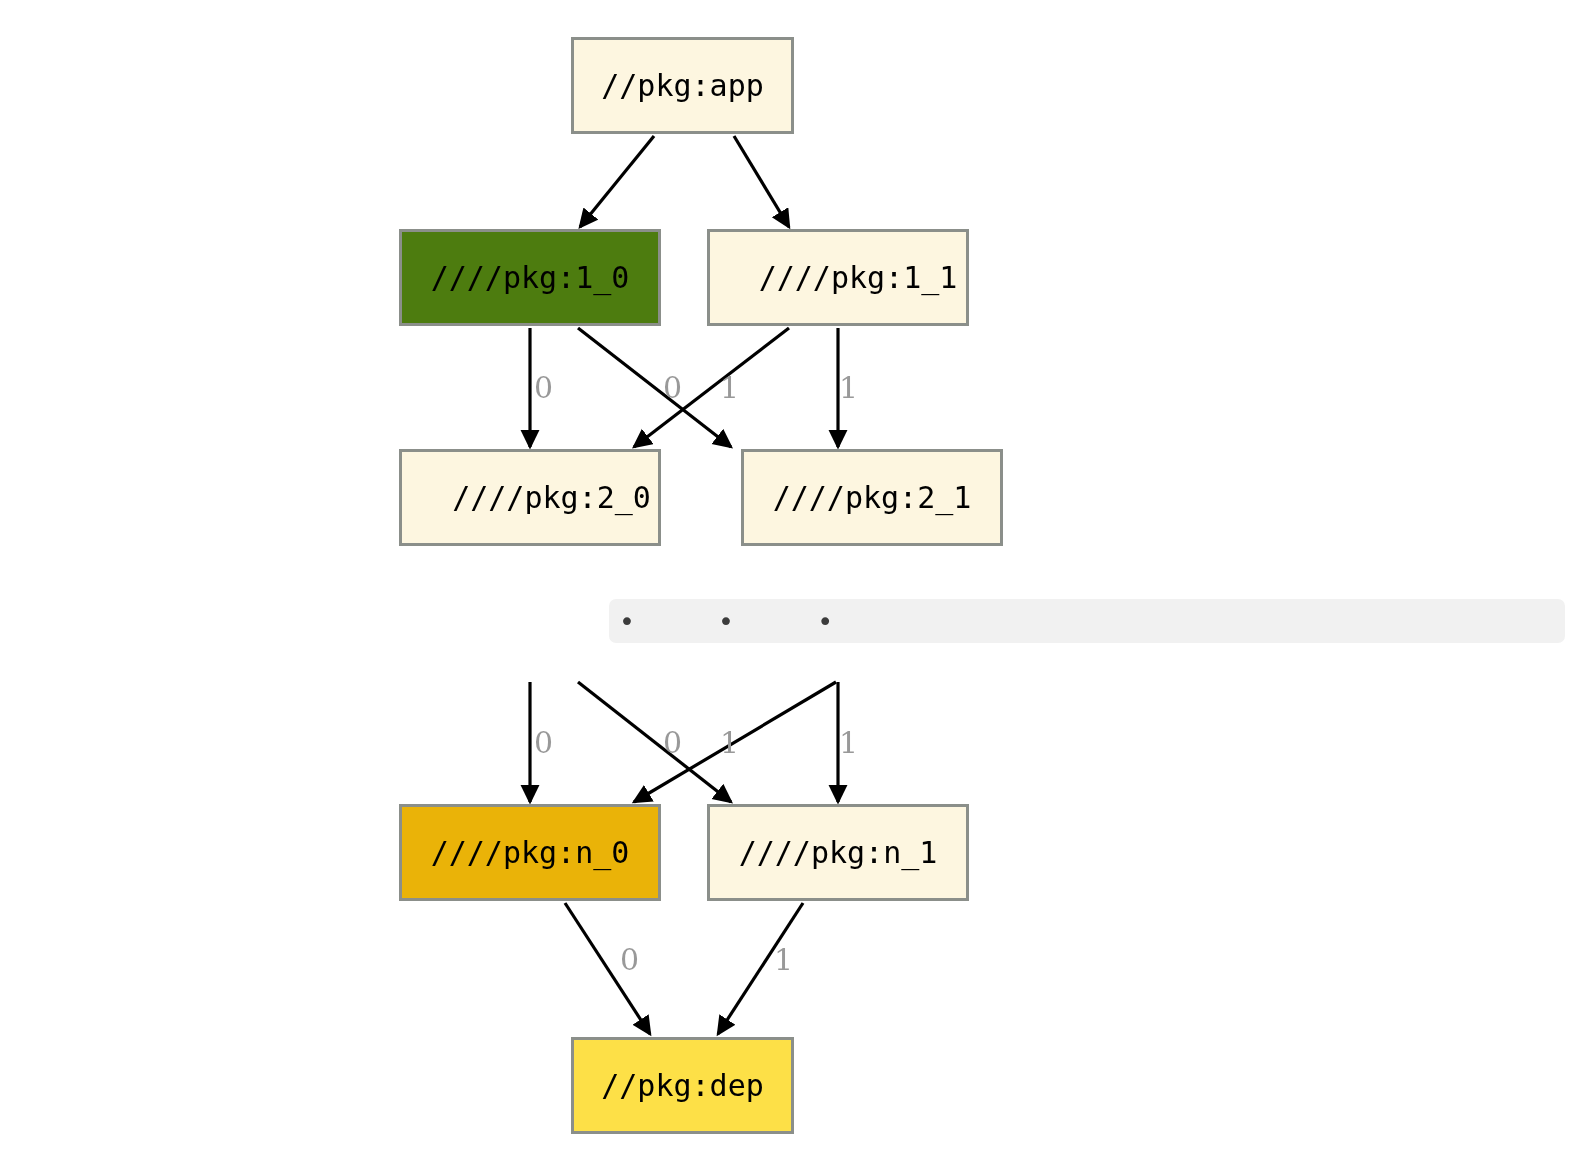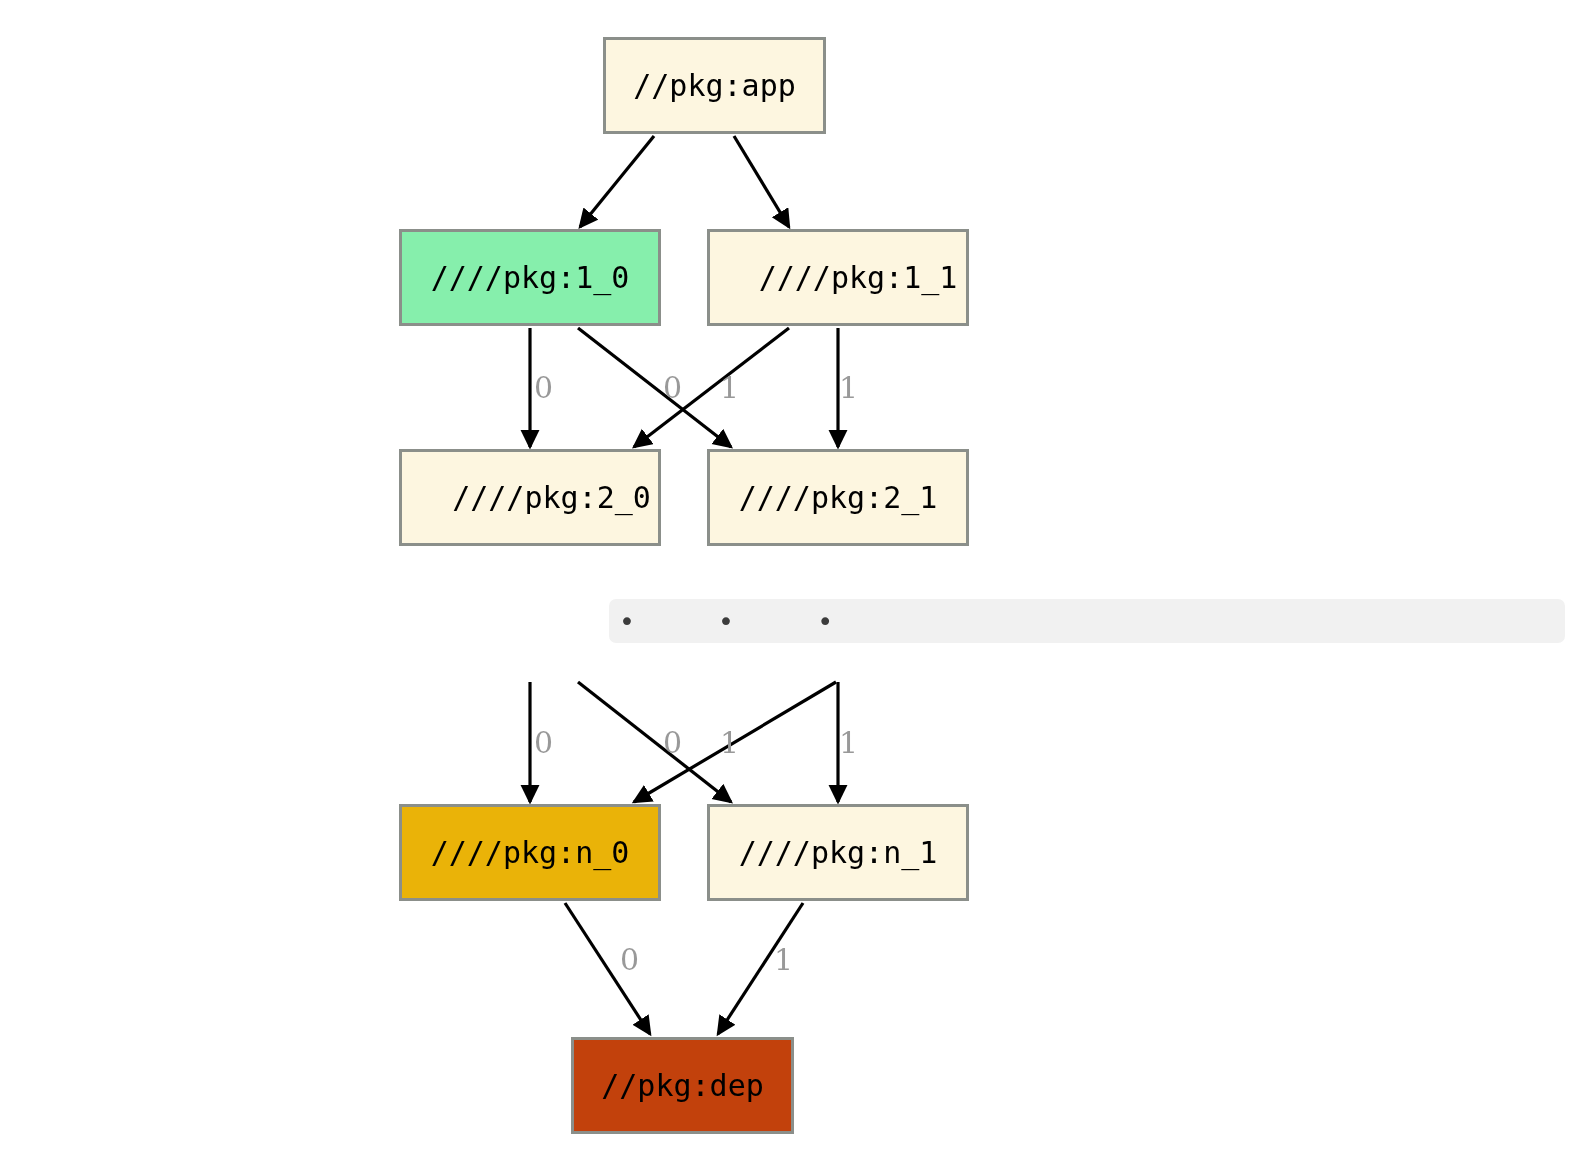--- a/index.html
+++ b/index.html
@@ -92,42 +92,42 @@
         <line x1="530" y1="682" x2="530" y2="802" stroke="#000000" stroke-width="3.2" marker-end="url(#arrowhead)"></line>
         <line x1="578" y1="682" x2="731" y2="802" stroke="#000000" stroke-width="3.2" marker-end="url(#arrowhead)"></line>
         <line x1="836" y1="682" x2="634" y2="802" stroke="#000000" stroke-width="3.2" marker-end="url(#arrowhead)"></line>
         <line x1="838" y1="682" x2="838" y2="802" stroke="#000000" stroke-width="3.2" marker-end="url(#arrowhead)"></line>
         <line x1="565" y1="903" x2="650" y2="1034" stroke="#000000" stroke-width="3.2" marker-end="url(#arrowhead)"></line>
         <line x1="803" y1="903" x2="718" y2="1034" stroke="#000000" stroke-width="3.2" marker-end="url(#arrowhead)"></line>
       </g>
   </svg>
 
   <div id="node-layer">
-      <div class="node-box" style="left: 571px; top: 37px; width: 223px; height: 97px; background: rgb(253, 246, 224); border-color: rgb(139, 143, 138); margin-left: 32px;">
+      <div class="node-box" style="left: 571px; top: 37px; width: 223px; height: 97px; background: rgb(253, 246, 224); border-color: rgb(139, 143, 138);">
         <span class="node-label" style="color: rgb(0, 0, 0);">//pkg:app</span>
       </div>
-      <div class="node-box" style="left: 399px; top: 229px; width: 262px; height: 97px; background: #86efac; border-color: rgb(139, 143, 138);">
+      <div class="node-box" style="left: 399px; top: 229px; width: 262px; height: 97px; background: #4d7c0f; border-color: rgb(139, 143, 138);">
         <span class="node-label" style="color: rgb(0, 0, 0);">////pkg:1_0</span>
       </div>
       <div class="node-box" style="left: 707px; top: 229px; width: 262px; height: 97px; background: rgb(253, 246, 224); border-color: rgb(139, 143, 138);">
         <span class="node-label" style="color: rgb(0, 0, 0); margin-left: 40px;">////pkg:1_1</span>
       </div>
       <div class="node-box" style="left: 399px; top: 449px; width: 262px; height: 97px; background: rgb(253, 246, 224); border-color: rgb(139, 143, 138); padding-left: 43px;">
         <span class="node-label" style="color: rgb(0, 0, 0);">////pkg:2_0</span>
       </div>
-      <div class="node-box" style="left: 707px; top: 449px; width: 262px; height: 97px; background: rgb(253, 246, 224); border-color: rgb(139, 143, 138);">
+      <div class="node-box" style="left: 741px; top: 449px; width: 262px; height: 97px; background: rgb(253, 246, 224); border-color: rgb(139, 143, 138);">
         <span class="node-label" style="color: rgb(0, 0, 0);">////pkg:2_1</span>
       </div>
       <div class="node-box" style="left: 399px; top: 804px; width: 262px; height: 97px; background: #eab308; border-color: rgb(139, 143, 138);">
         <span class="node-label" style="color: rgb(0, 0, 0);">////pkg:n_0</span>
       </div>
       <div class="node-box" style="left: 707px; top: 804px; width: 262px; height: 97px; background: rgb(253, 246, 224); border-color: rgb(139, 143, 138);">
         <span class="node-label" style="color: rgb(0, 0, 0); text-align: center;">////pkg:n_1</span>
       </div>
-      <div class="node-box" style="left: 571px; top: 1037px; width: 223px; height: 97px; background: #c2410c; border-color: rgb(139, 143, 138);">
+      <div class="node-box" style="left: 571px; top: 1037px; width: 223px; height: 97px; background: #fde047; border-color: rgb(139, 143, 138);">
         <span class="node-label" style="color: rgb(0, 0, 0);">//pkg:dep</span>
       </div>
     </div>
   <div id="edge-label-layer">
       <span class="edge-label" style="left: 534px; top: 373px; color: rgb(153, 153, 153);">0</span>
       <span class="edge-label" style="left: 663px; top: 373px; color: rgb(153, 153, 153);">0</span>
       <span class="edge-label" style="left: 720px; top: 373px; color: rgb(153, 153, 153);">1</span>
       <span class="edge-label" style="left: 839px; top: 373px; color: rgb(153, 153, 153);">1</span>
       <span class="edge-label" style="left: 534px; top: 728px; color: rgb(153, 153, 153);">0</span>
       <span class="edge-label" style="left: 663px; top: 728px; color: rgb(153, 153, 153);">0</span>

